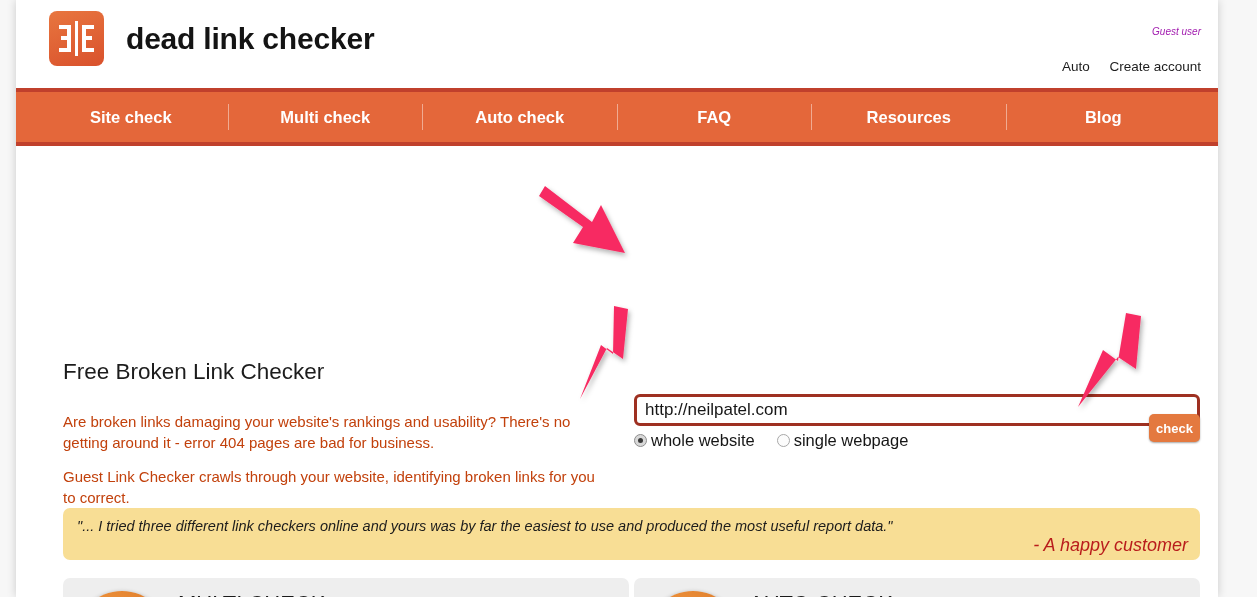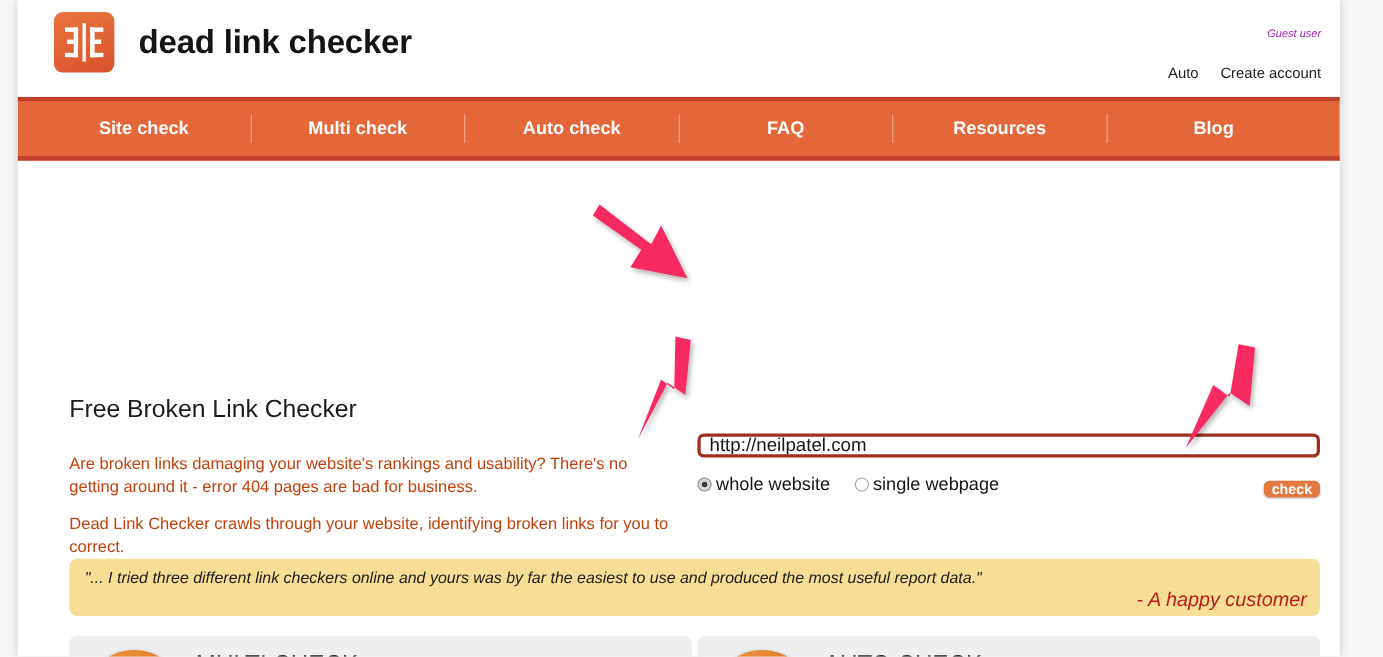--- a/index.html
+++ b/index.html
@@ -150,21 +150,21 @@
   }
   #para-1 { top: 250px; }
   #para-2 { top: 305px; }
 
   
   #url-input {
     position: absolute;
     left: 618px;
     top: 248px;
     width: 566px;
-    height: 22px;
+    height: 32px;
     box-sizing: border-box;
     border: 3px solid #9e3021;
     border-radius: 6px;
     background: #ffffff;
     font-family: "Liberation Sans", sans-serif;
     font-size: 17px;
     color: #161616;
     padding: 0 8px;
     outline: none;
   }
@@ -202,23 +202,23 @@
     content: "";
     position: absolute;
     left: 3px; top: 3px;
     width: 5px; height: 5px;
     border-radius: 50%;
     background: #3a3a3a;
   }
   #check-button {
     position: absolute;
     left: 1133px;
-    top: 291px;
+    top: 268px;
     width: 51px;
-    height: 15px;
+    height: 28px;
     border: none;
     border-radius: 5px;
     background: #e4793f;
     color: #ffffff;
     font-family: "Liberation Sans", sans-serif;
     font-size: 13px;
     font-weight: 700;
     cursor: pointer;
     box-shadow: 0 1px 2px rgba(0,0,0,0.35);
     padding: 0;
@@ -335,21 +335,21 @@
     <a class="nav-item" href="#">Resources</a>
     <span class="nav-sep"></span>
     <a class="nav-item" href="#">Blog</a>
   </nav>
 
   <div id="main">
 
     <h1 id="page-title">Free Broken Link Checker</h1>
 
     <p class="body-para" id="para-1">Are broken links damaging your website's rankings and usability? There's no getting around it - error 404 pages are bad for business.</p>
-    <p class="body-para" id="para-2">Dead Link Checker crawls through your website, identifying broken links for you to correct.</p>
+    <p class="body-para" id="para-2">Guest Link Checker crawls through your website, identifying broken links for you to correct.</p>
 
     <input id="url-input" type="text" value="http://neilpatel.com" style="">
 
     <div id="radio-row">
       <label class="radio-opt">
         <span class="radio-dot checked"></span>
         <span>whole website</span>
       </label>
       <label class="radio-opt">
         <span class="radio-dot"></span>

